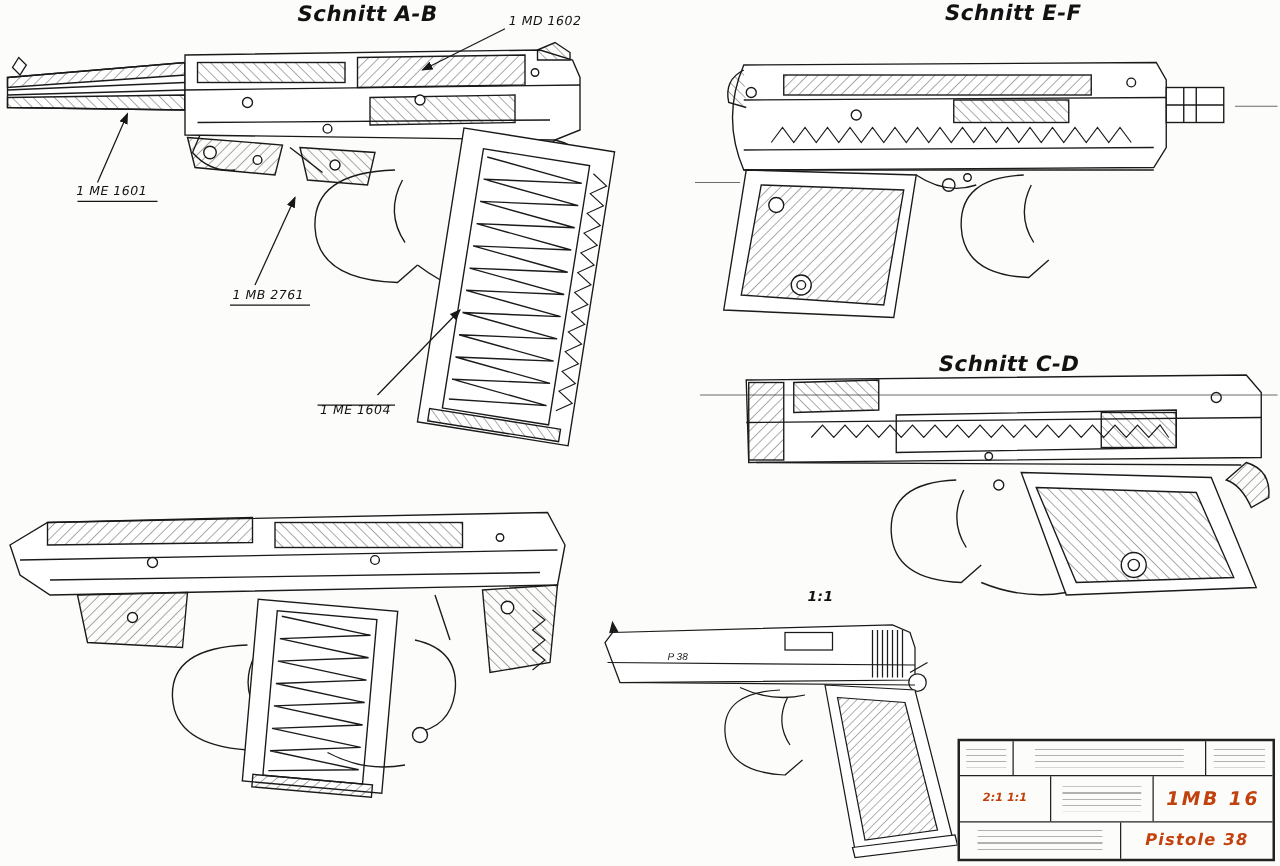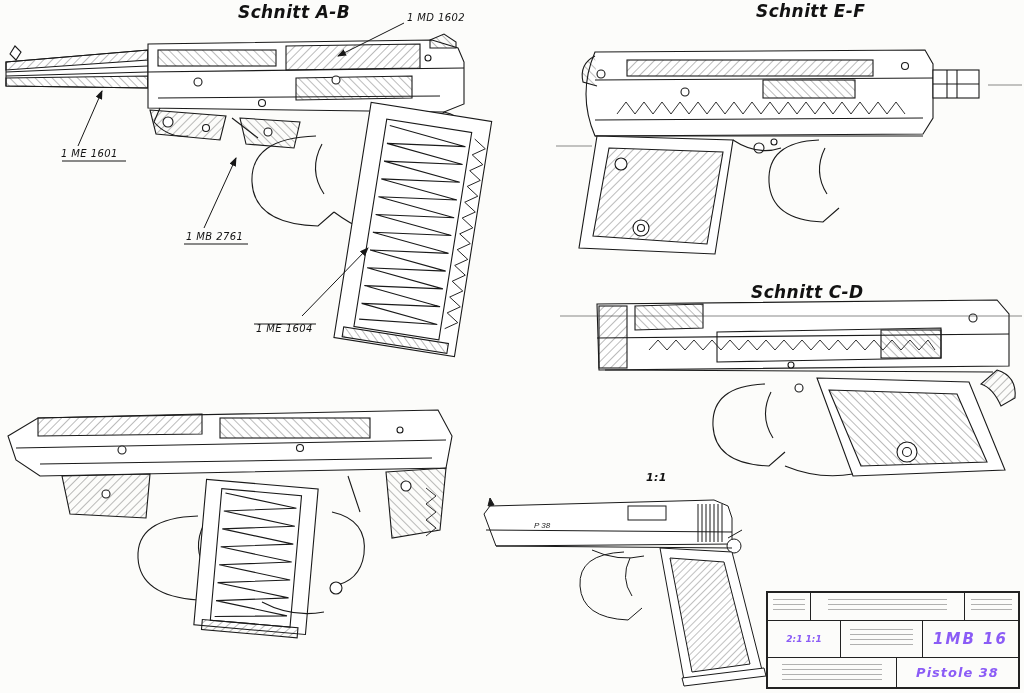--- a/index.html
+++ b/index.html
@@ -16,21 +16,21 @@
     color:#121212; letter-spacing:0.4px; font-family:"DejaVu Sans", sans-serif;
   }
   .view-title { font-size:17px; font-weight:bold; }
   .part-label { font-size:10px; font-weight:400; }
   .scale-label { font-size:11px; font-weight:bold; }
 
   
   .tblock {
     position:absolute; left:766px; top:591px; width:254px; height:98px;
     border:2px solid #222; background:#fcfcfa; display:flex; flex-direction:column;
-    z-index:20; font-style:italic; color:#8b5cf6; font-family:"DejaVu Sans", sans-serif;
+    z-index:20; font-style:italic; color:#c2410c; font-family:"DejaVu Sans", sans-serif;
   }
   .tb-row { display:flex; }
   .tb-row + .tb-row { border-top:1px solid #222; }
   .tb-r1 { height:27px; }
   .tb-r2 { height:37px; }
   .tb-r3 { flex:1; }
   .tb-c { display:flex; align-items:center; justify-content:center; overflow:hidden; }
   .tb-c + .tb-c { border-left:1px solid #222; }
   .tb-grow { flex:1; }
   .w42 { width:42px; } .w54 { width:54px; } .w72 { width:72px; }

